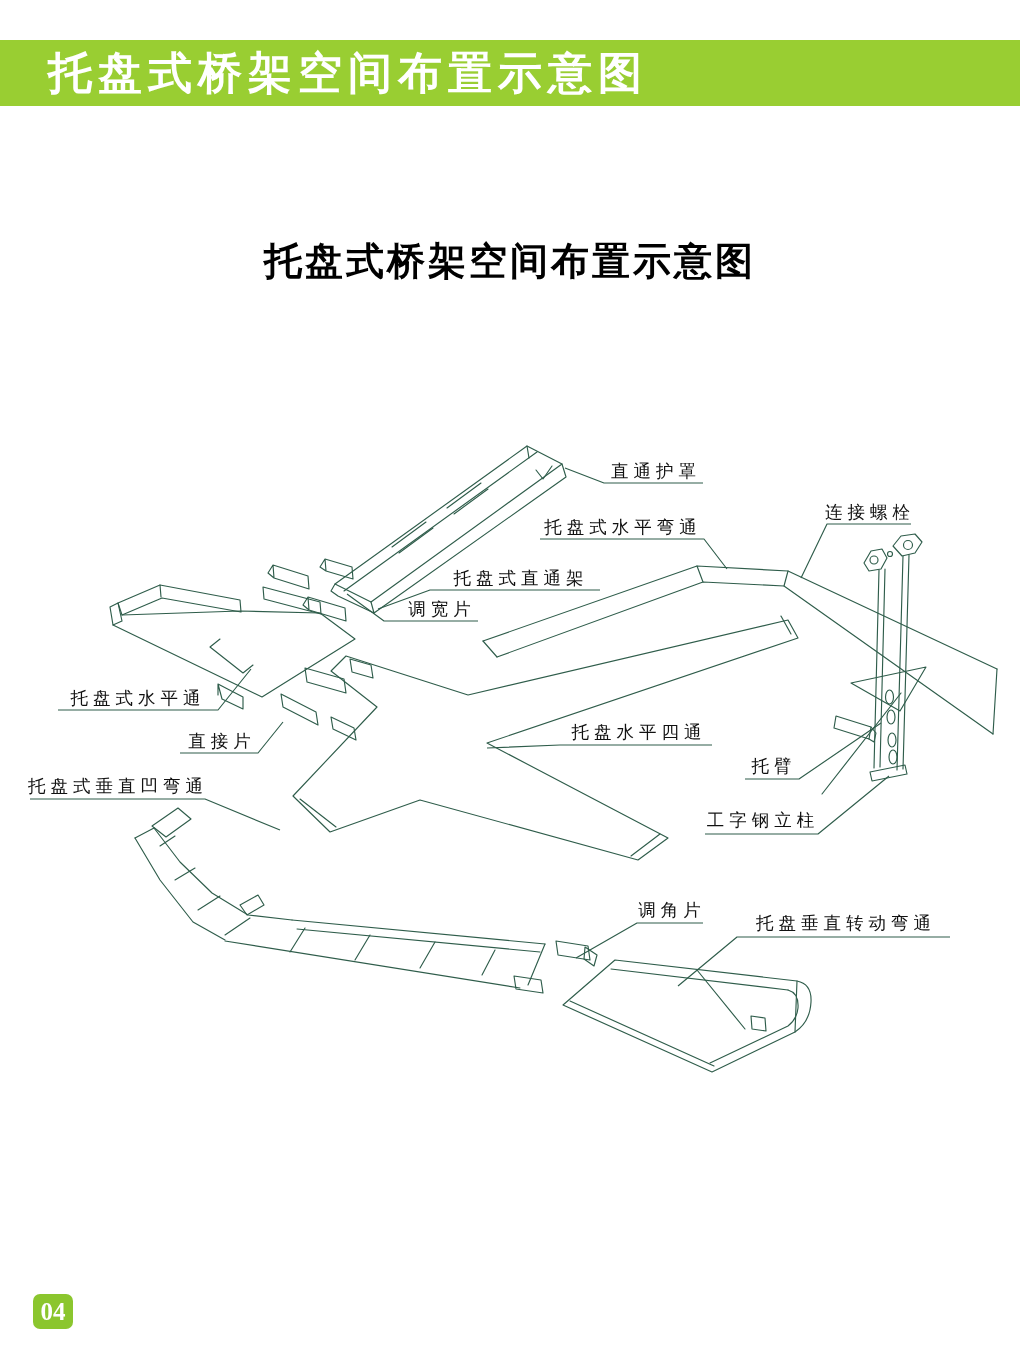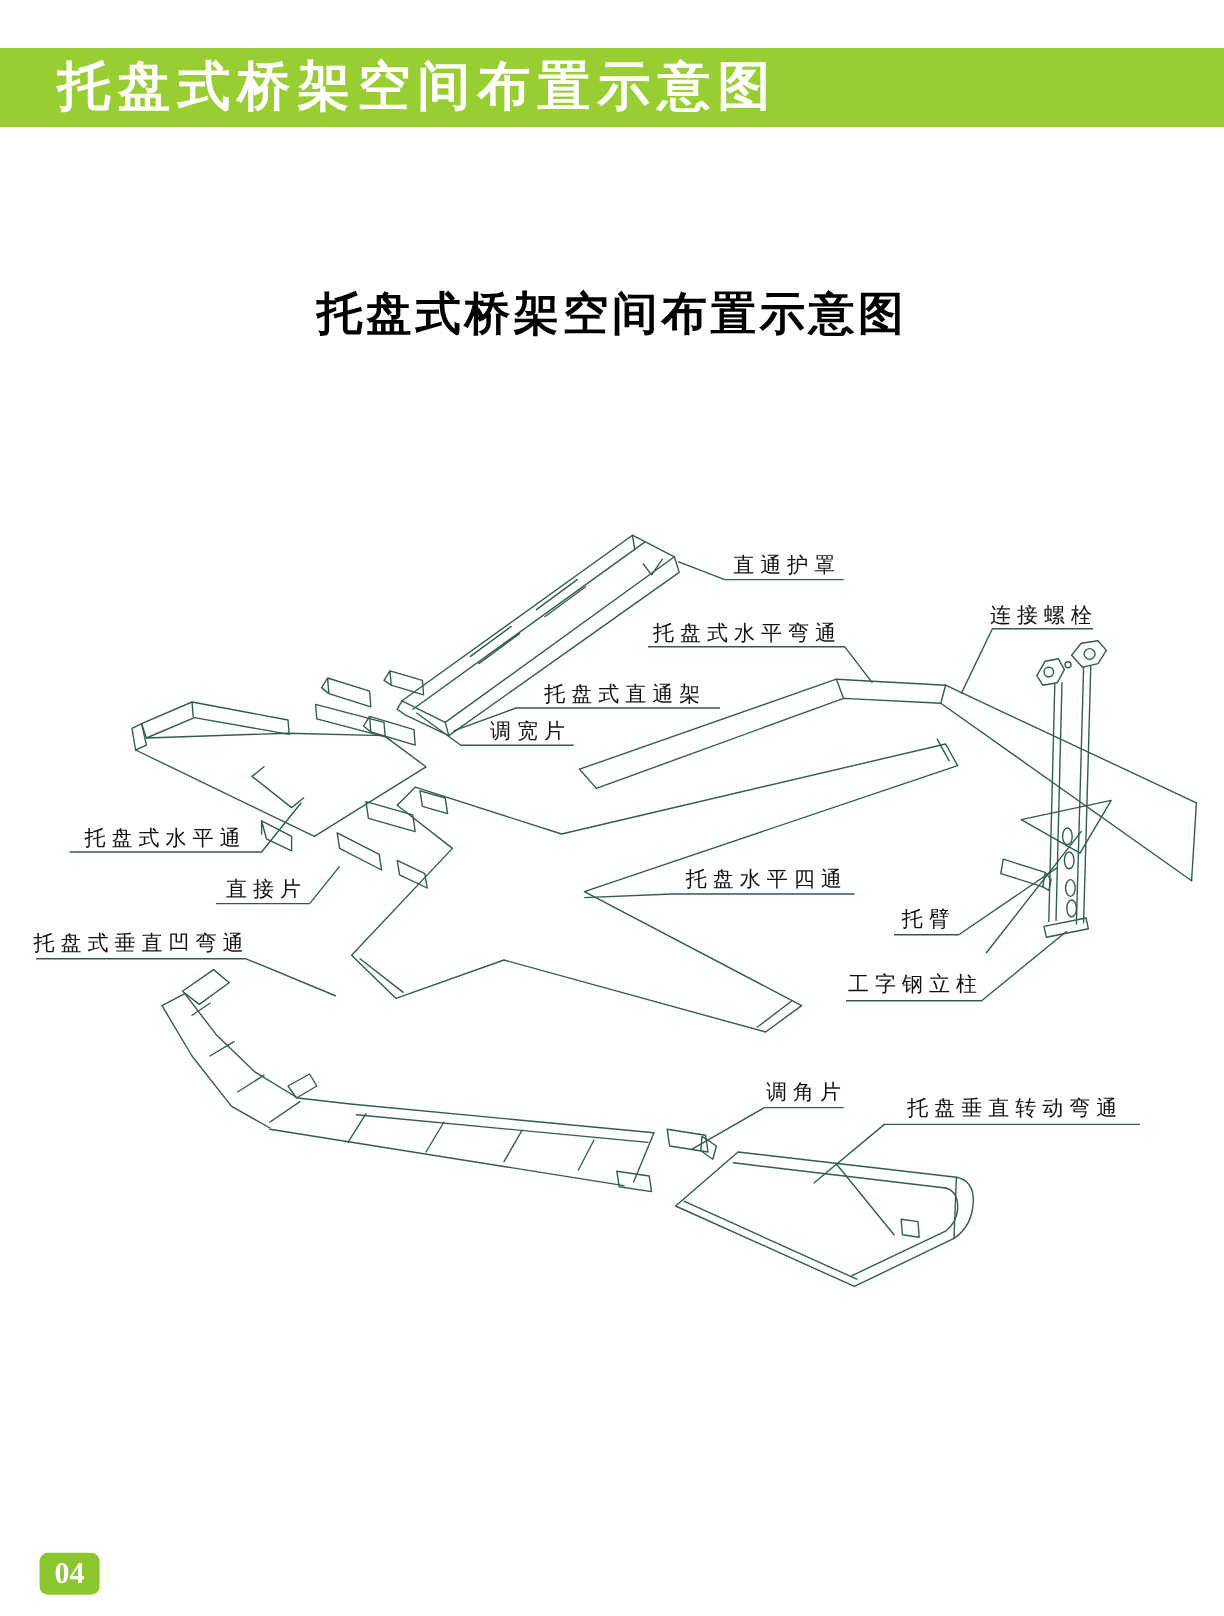--- a/index.html
+++ b/index.html
@@ -28,21 +28,21 @@
   .diagram-svg{position:absolute;left:0;top:0;width:1020px;height:1347px;}
   .d path,.d ellipse,.d circle,.d line{
     fill:none;stroke:var(--line);stroke-width:1.15;stroke-linejoin:round;stroke-linecap:round;
   }
   .lbl path{fill:none;stroke:var(--line);stroke-width:1.15;stroke-linejoin:round;}
   .lbl text{
     fill:var(--label);font-family:"Liberation Sans",sans-serif;
     font-size:17.5px;letter-spacing:5px;
   }
   .page-badge{
-    position:absolute;left:33px;top:1294px;width:50px;height:35px;
+    position:absolute;left:33px;top:1294px;width:40px;height:35px;
     background:var(--badge);border-radius:7px;color:#ffffff;
     font-family:"Liberation Serif",serif;font-weight:bold;font-size:25px;
     display:flex;align-items:center;justify-content:center;
   }
 </style>
 </head>
 <body>
 
 <div class="header-band">
   <div class="header-title">托盘式桥架空间布置示意图</div>

